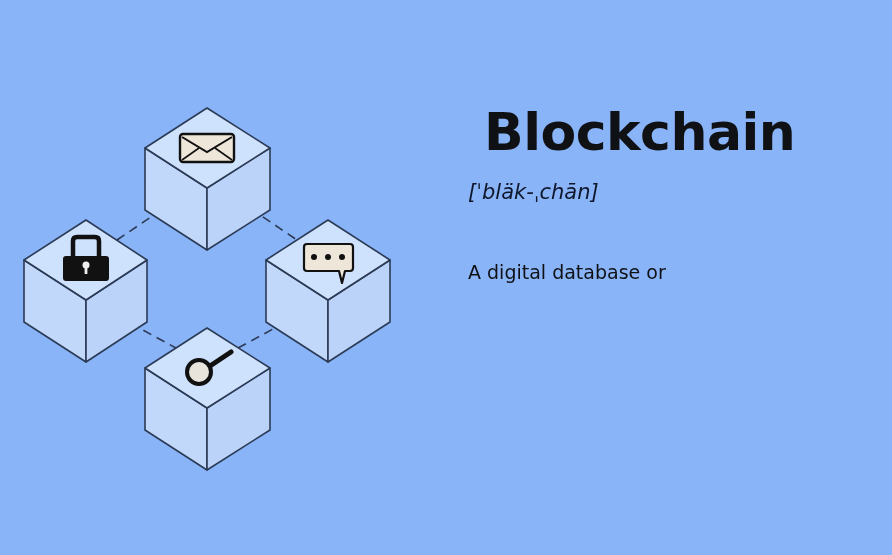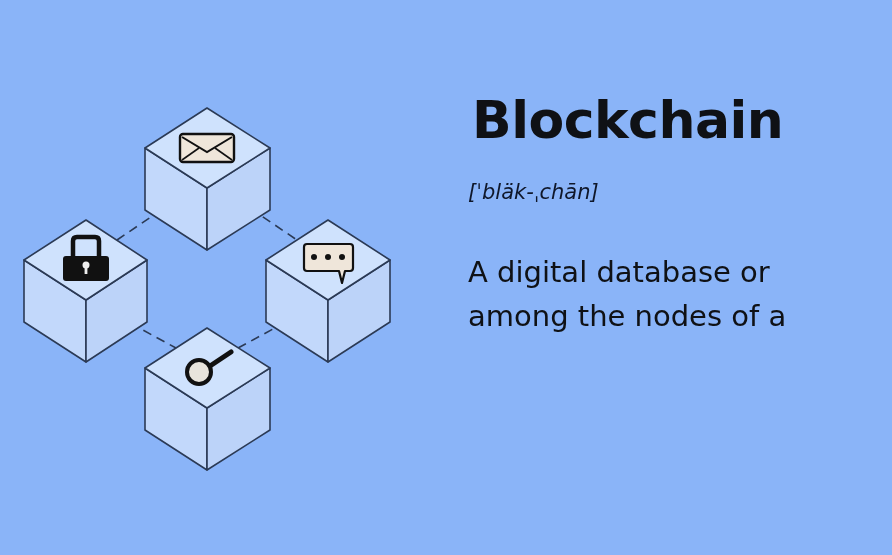--- a/index.html
+++ b/index.html
@@ -6,29 +6,29 @@
     body {
       width: 892px; height: 555px; overflow: hidden;
       background: #8ab4f8;
       font-family: "DejaVu Sans", sans-serif;
       position: relative;
     }
     .illustration { position: absolute; left: 0; top: 0; width: 892px; height: 555px; }
     .title {
       position: absolute; left: 468px; top: 86px;
       font-size: 52px; font-weight: bold; color: #0f1115;
-      letter-spacing: -0.5px; margin: 4px;
+      letter-spacing: -0.5px; margin: 16px;
     }
     .phonetic {
       position: absolute; left: 468px; top: 180px;
       font-size: 21px; font-style: italic; color: #0f172a;
     }
     .definition {
       position: absolute; left: 468px; top: 250px; width: 410px;
-      font-size: 29px; line-height: 44px; color: #0f1115;
+      font-size: 19px; line-height: 44px; color: #0f1115;
     }
     .definition span { display: block; white-space: nowrap; }
   </style>
 </head>
 <body>
 
 <svg class="illustration" viewBox="0 0 892 555" xmlns="http://www.w3.org/2000/svg">
   <defs>
     <style>
       .face-top { fill: #cfe2fd; stroke: #2b3a55; stroke-width: 1.6; stroke-linejoin: round; }
@@ -89,14 +89,13 @@
       <line x1="210" y1="366" x2="231" y2="352" stroke="#111" stroke-width="5" stroke-linecap="round"></line>
       <circle cx="199" cy="372" r="12" fill="#e8e4dc" stroke="#111" stroke-width="4"></circle>
     </g>
   </g>
 </svg>
 
 <h1 class="title">Blockchain</h1>
 <div class="phonetic">[ˈbläk-ˌchān]</div>
 <div class="definition">
   <span>A digital database or</span>
-  <span>among the nodes of a</span>
 </div>
 
 </body></html>

